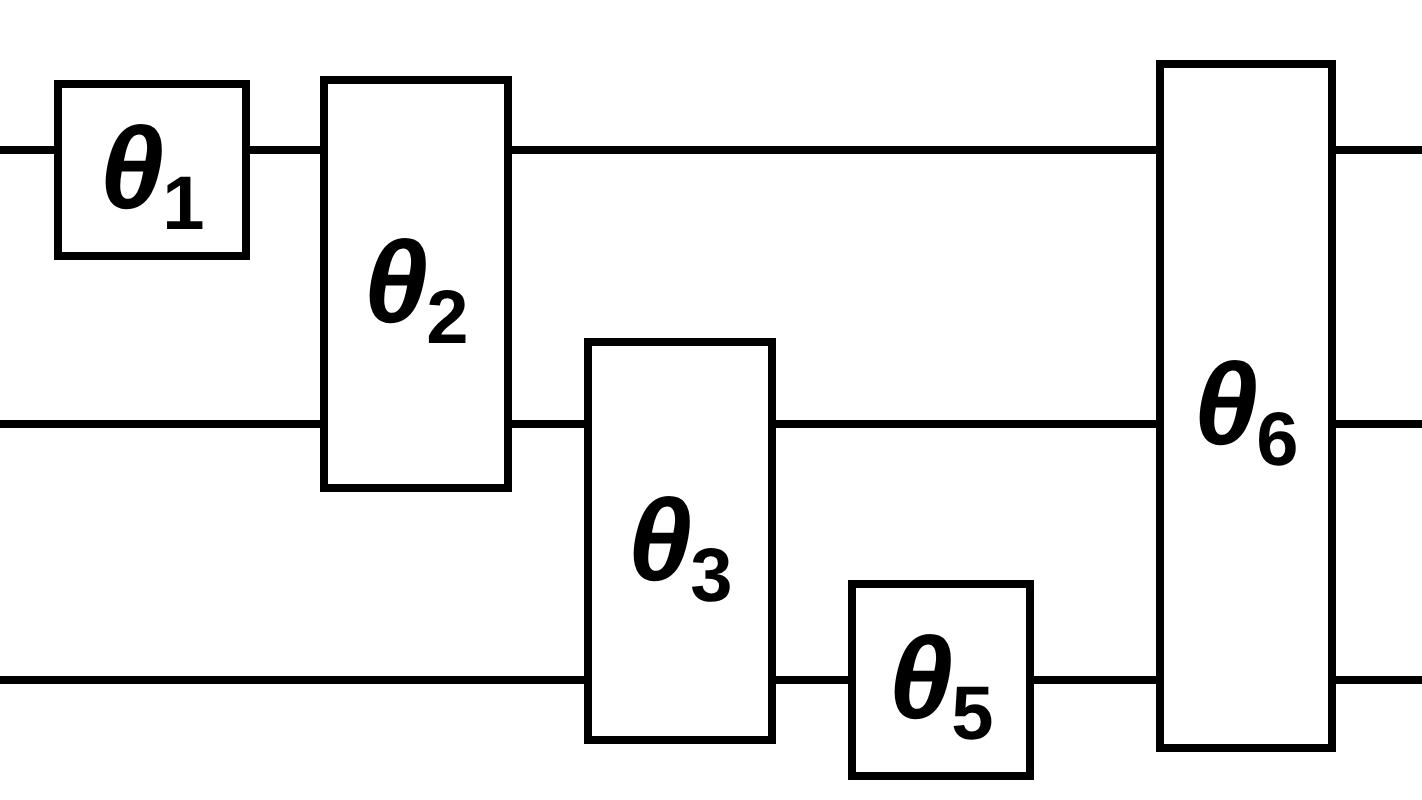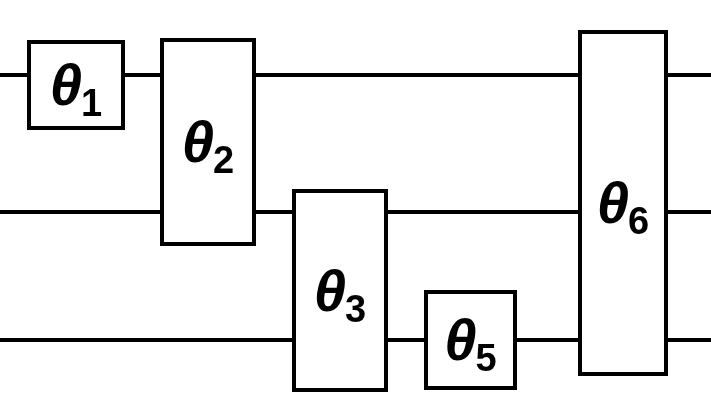--- a/index.html
+++ b/index.html
@@ -47,21 +47,21 @@
     transform: translateY(0.28em);
     margin-left: -1px;
   }
   
   #wire-1 { top: 73px; }
   #wire-2 { top: 210px; }
   #wire-3 { top: 338px; }
   
   #gate-1 { left: 27px;  top: 40px;  width: 98px; height: 90px; }
   #gate-2 { left: 160px; top: 38px;  width: 96px; height: 208px; text-align: right; }
-  #gate-3 { left: 292px; top: 189px; width: 96px; height: 203px; }
+  #gate-3 { left: 292px; top: 169px; width: 96px; height: 203px; }
   #gate-4 { left: 421px; top: 32px;  width: 97px; height: 90px; }
   #gate-5 { left: 424px; top: 290px; width: 93px; height: 100px; }
   #gate-6 { left: 578px; top: 30px;  width: 90px; height: 346px; }
 </style>
 </head>
 <body>
 
 <div id="circuit">
 
   <div class="wire" id="wire-1"></div>

